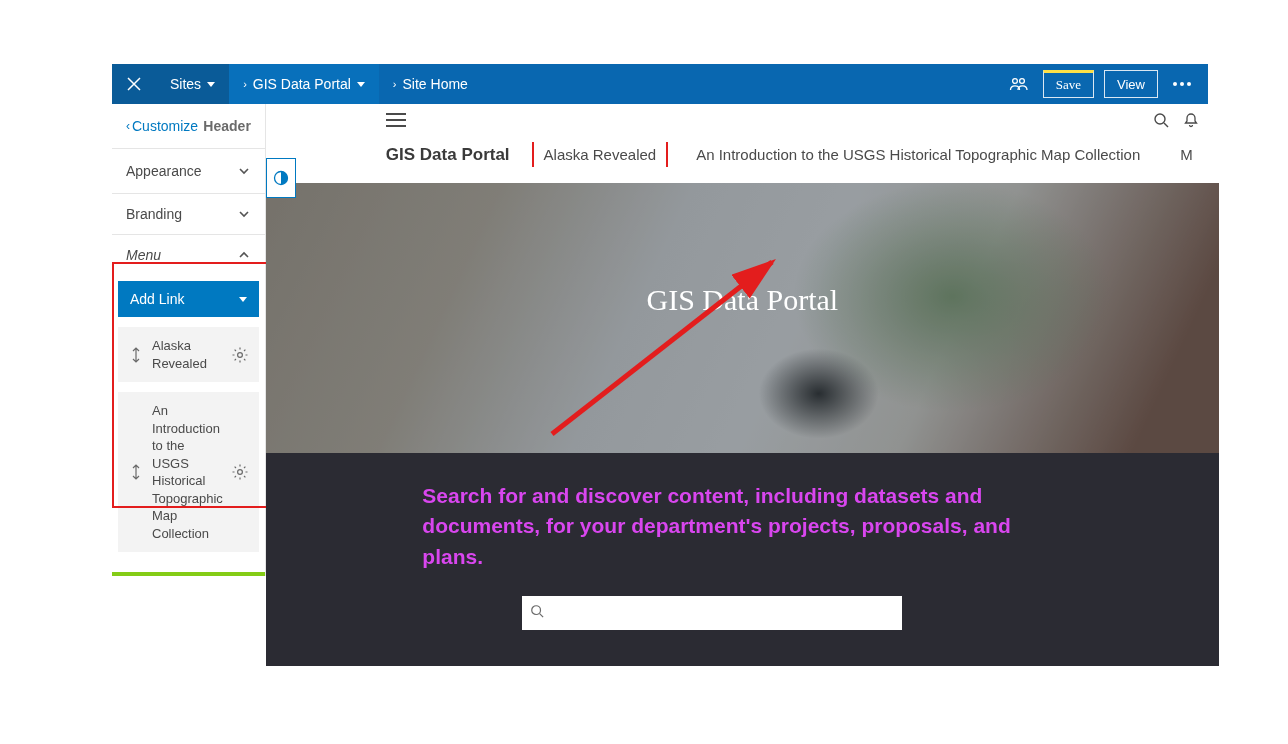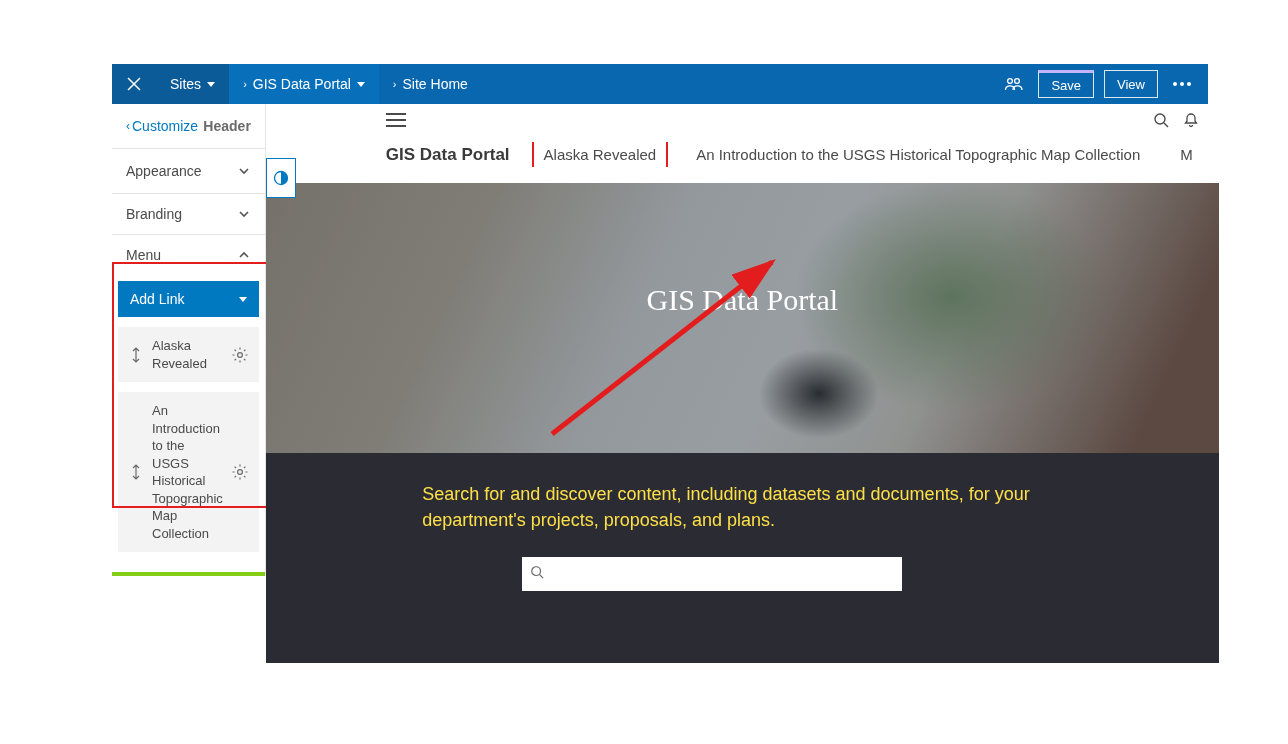--- a/index.html
+++ b/index.html
@@ -13,21 +13,21 @@
   .tb-btn.close { background:#0a5b98; width:44px; justify-content:center; }
   .tb-btn.sites { background:#0a5b98; }
   .tb-btn.portal { background:#0870bb; }
   .tb-btn.sitehome { }
   .caret { display:inline-block; margin-left:6px; width:0; height:0; border-left:4px solid transparent; border-right:4px solid transparent; border-top:5px solid #fff; }
   .chev-r { margin-right:6px; font-size:11px; }
   .sp { flex:1; }
   .tb-right { display:flex; align-items:center; gap:10px; padding-right:12px; }
   .icon-btn { display:flex; align-items:center; justify-content:center; width:28px; height:28px; cursor:pointer; }
   .outline-btn { display:flex; align-items:center; justify-content:center; height:28px; padding:0 12px; border:1px solid rgba(255,255,255,0.85); color:#fff; font-size:13px; cursor:pointer; }
-  .outline-btn.save { border-top:3px solid #c4b5fd; padding-top:0; }
+  .outline-btn.save { border-top:3px solid #fde047; padding-top:0;font-family:Liberation Serif, serif; }
   .dots { display:flex; gap:3px; }
   .dots span { width:4px; height:4px; border-radius:50%; background:#fff; display:block; }
 
   
   .body-row { display:flex; align-items:flex-start; }
 
   
   .sidebar { width:250px; background:#fff; border-right:1px solid #e5e5e5; font-size:14px; }
   .sb-head { display:flex; align-items:center; justify-content:space-between; padding:14px 14px; border-bottom:1px solid #e5e5e5; }
   .back-link { color:#0079c1; font-size:14px; display:flex; align-items:center; gap:2px; cursor:pointer; }
@@ -75,21 +75,21 @@
   .hero-text { position:absolute; left:0; right:0; top:92px; text-align:center; color:#fff; font-family: Georgia, "Times New Roman", serif; }
   .hero-text .line1 { font-size:30px; letter-spacing:.2px; }
   .hero-text .line2 { font-size:30px; margin-top:8px; }
 
   
   .arrow { position:absolute; left:256px; top:150px; width:360px; height:190px; pointer-events:none; z-index:6; }
 
   
   .band { background:#2b2b33; padding:28px 0 36px 0; min-height:210px; }
   .band-inner { width:640px; margin:0 auto; }
-  .band-text { color:#fde047; font-size:18px; line-height:1.45; font-weight:400; }
+  .band-text { color:#d946ef; font-size:21px; line-height:1.45; font-weight:700; }
   .search-wrap { margin-top:24px; position:relative; width:380px; margin-left:100px; }
   .search-wrap input { width:100%; height:34px; border:none; padding:0 10px 0 30px; font-size:14px; background:#fff; }
   .search-wrap .sicon { position:absolute; left:8px; top:8px; color:#6a6a6a; }
 
   
   svg { display:block; }
 </style>
 </head>
 <body>
 
@@ -165,21 +165,21 @@
 
         <div class="sec sub" style="border-bottom:1px solid #e5e5e5;">
           <span>Branding</span>
           <span class="chev">
             <svg width="14" height="14" viewBox="0 0 14 14">
                 <path d="M3 5l4 4 4-4" fill="none" stroke="#555" stroke-width="1.6"></path>
               </svg>
           </span>
         </div>
 
-        <div class="sec sub" style="border-bottom:none;">
+        <div class="sec sub" style="border-bottom:none;font-style:italic;">
           <span>Menu</span>
           <span class="chev">
             <svg width="14" height="14" viewBox="0 0 14 14">
                 <path d="M3 9l4-4 4 4" fill="none" stroke="#555" stroke-width="1.6"></path>
               </svg>
           </span>
         </div>
 
         <div class="menu-body">
           <div class="add-link">

